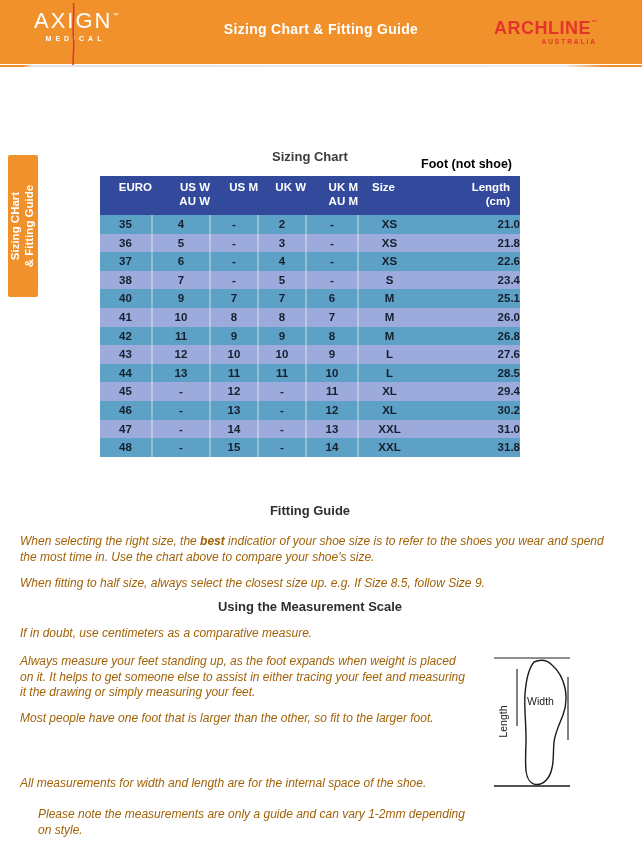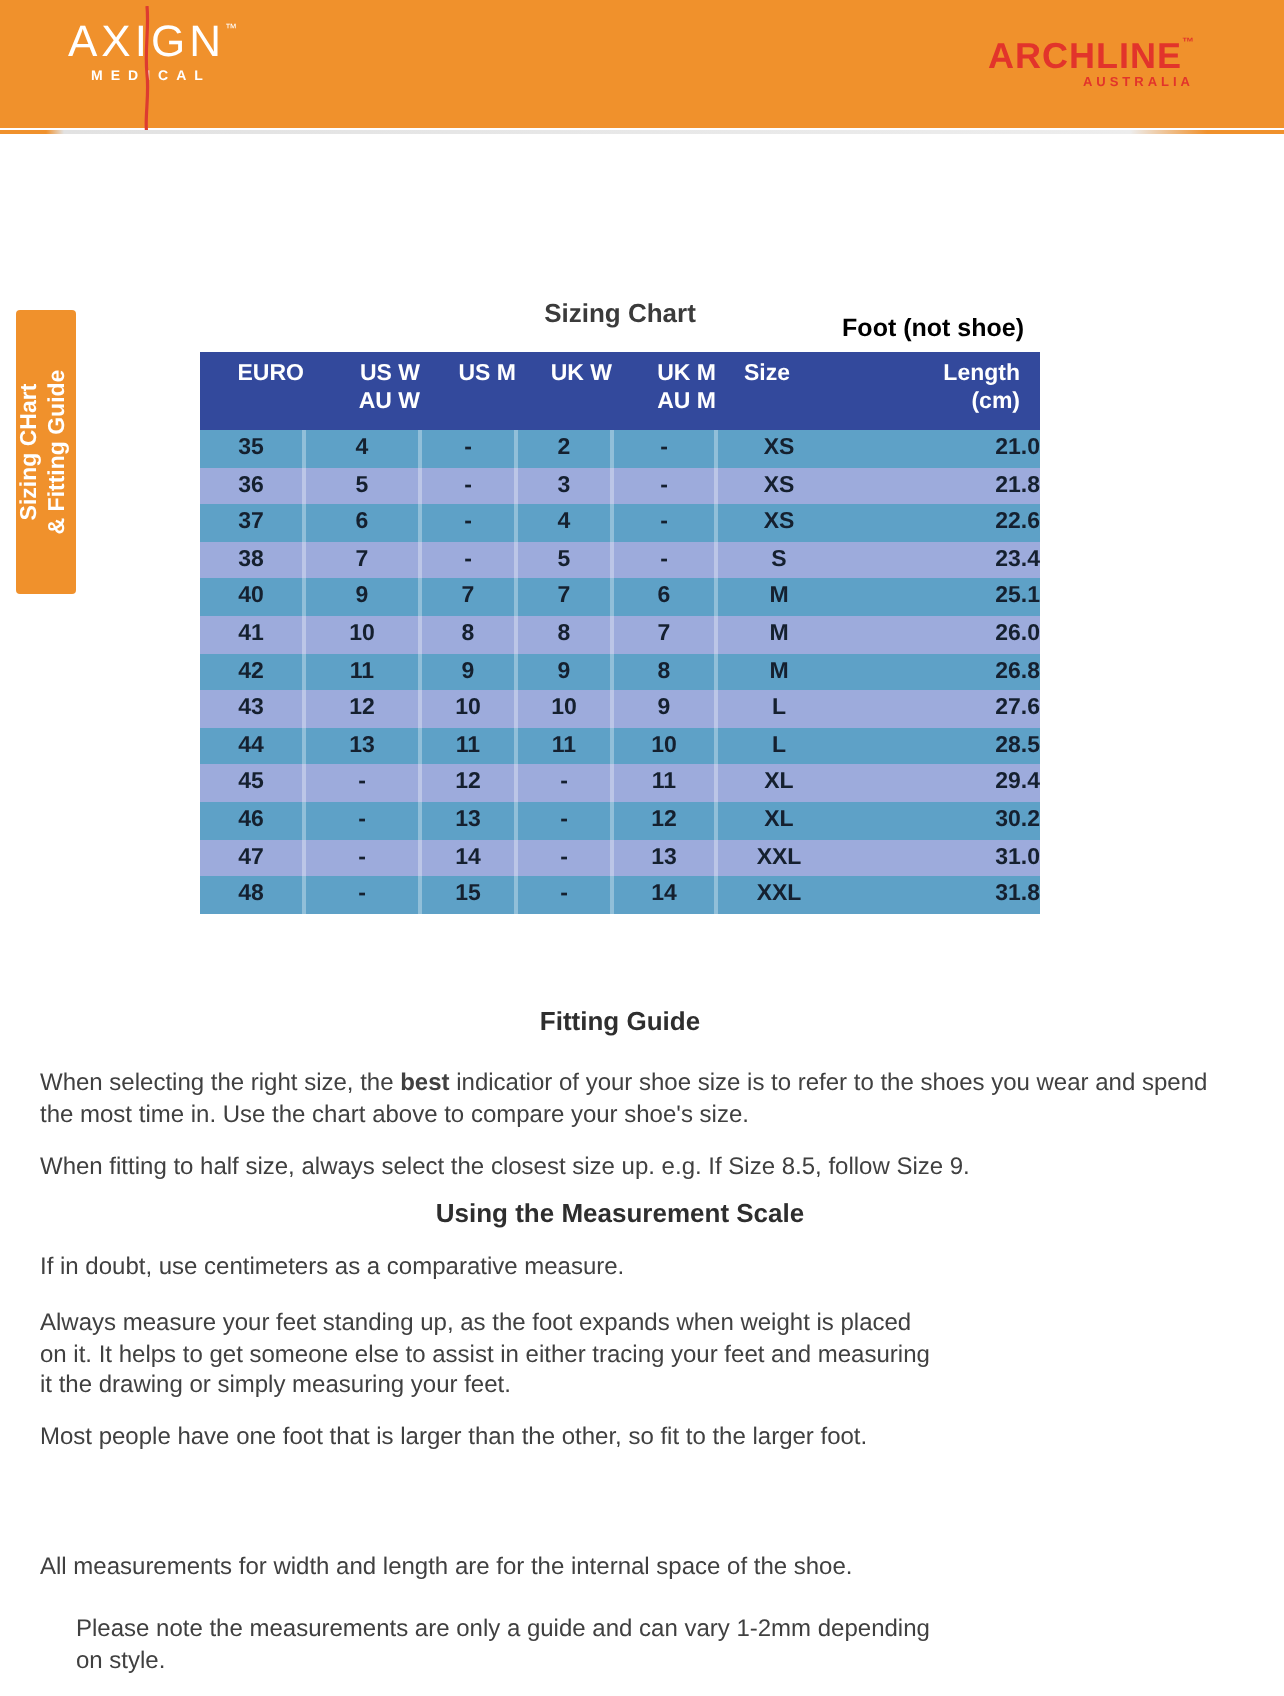--- a/index.html
+++ b/index.html
@@ -15,21 +15,21 @@
         font-family:"Liberation Sans",sans-serif;}
 
   
   .banner{position:absolute;left:0;top:0;width:642px;height:64px;background:var(--orange);}
   .axign{position:absolute;left:34px;top:9px;width:80px;text-align:center;color:#fff;}
   .axign-name{font-size:22px;letter-spacing:2px;font-weight:400;line-height:24px;position:relative;}
   .tm{font-size:6px;vertical-align:top;position:relative;top:-6px;letter-spacing:0;}
   .axign-sub{font-size:7px;font-weight:700;letter-spacing:4px;margin-top:2px;padding-left:3px;}
   .axign-line{position:absolute;left:37px;top:-6px;pointer-events:none;}
   .banner-title{position:absolute;left:0;right:0;top:21px;text-align:center;color:#fff;
-                font-size:24px;font-weight:700;letter-spacing:.3px;margin-top:40px;}
+                font-size:14px;font-weight:700;letter-spacing:.3px;}
   .archline{position:absolute;right:45px;top:19px;text-align:right;color:var(--red);}
   .archline-name{font-size:18px;font-weight:700;letter-spacing:.5px;line-height:18px;}
   .archline-sub{font-size:6.5px;font-weight:700;letter-spacing:2px;margin-top:1px;}
   .banner-divider{position:absolute;left:0;top:65px;width:642px;height:2px;
     background:linear-gradient(90deg,var(--orange) 0 23px,#e2e2e2 32px,#ededed 88%,var(--orange) 94% 100%);}
 
   
   .side-tab{position:absolute;left:8px;top:155px;width:30px;height:142px;background:var(--orange);border-radius:2px;}
   .side-tab-text{position:absolute;width:142px;height:30px;left:-56px;top:56px;transform:rotate(-90deg);
                  text-align:center;color:#fff;font-weight:700;font-size:11.5px;line-height:14px;}
@@ -48,21 +48,21 @@
                   padding:0;height:18.6px;line-height:18.6px;}
   table.sizing td:nth-child(-n+5){border-right:2px solid rgba(255,255,255,.32);}
   table.sizing td.size-col{text-align:center;padding-left:0;}
   table.sizing td.len-col{text-align:right;}
   table.sizing tbody tr:nth-child(odd){background:var(--teal);}
   table.sizing tbody tr:nth-child(even){background:var(--peri);}
 
   
   .h-center{position:absolute;left:10px;width:600px;text-align:center;font-weight:700;
             font-size:13px;color:#2e2e2e;}
-  .para{position:absolute;left:20px;font-size:12px;line-height:15.5px;color:#404040;white-space:pre-line;}
+  .para{position:absolute;left:20px;font-size:12px;line-height:15.5px;color:#a16207;white-space:pre-line;font-style:italic;}
   #p-fit1{top:522px;width:606px;}
   #p-fit2{top:564px;width:606px;}
   #p-m1{top:614px;width:606px;}
   #p-m2{top:642px;width:480px;}
   #p-m3{top:699px;width:490px;}
   #p-m4{top:764px;width:520px;}
   #p-m5{top:795px;width:480px;margin-left:18px;}
 
   
   .foot-diagram{position:absolute;left:488px;top:650px;width:100px;height:142px;}
@@ -277,14 +277,28 @@
   <h2 class="h-center" style="top:588px">Using the Measurement Scale</h2>
   <p class="para" id="p-m1">If in doubt, use centimeters as a comparative measure.</p>
   <p class="para" id="p-m2">Always measure your feet standing up, as the foot expands when weight is placed
 on it. It helps to get someone else to assist in either tracing your feet and measuring
 it the drawing or simply measuring your feet.</p>
   <p class="para" id="p-m3">Most people have one foot that is larger than the other, so fit to the larger foot.</p>
   <p class="para" id="p-m4">All measurements for width and length are for the internal space of the shoe.</p>
   <p class="para" id="p-m5">Please note the measurements are only a guide and can vary 1-2mm depending
 on style.</p>
 
+  <div class="foot-diagram">
+    <svg width="100" height="142" viewBox="0 0 100 142">
+      <line x1="6" y1="8" x2="82" y2="8" stroke="#8f8f8f" stroke-width="2.2"></line>
+      <line x1="6" y1="136" x2="82" y2="136" stroke="#1a1a1a" stroke-width="1.4"></line>
+      <line x1="29" y1="19" x2="29" y2="76" stroke="#1a1a1a" stroke-width="1.1"></line>
+      <line x1="80" y1="27" x2="80" y2="90" stroke="#1a1a1a" stroke-width="1.1"></line>
+      <path d="M46,12 C53,9 59,10 64,15 C71,21 75,29 77,38 C79,48 78,57 75,65
+               C71,75 67,83 66,92 C65,102 66,110 64,118 C62,128 56,134.5 49,134.5
+               C43,134.5 39,129 38,121 C37,111 38,100 38,88 C38,72 36,56 37,44
+               C38,31 41,18 46,12 Z" fill="none" stroke="#1a1a1a" stroke-width="1.4"></path>
+    </svg>
+    <div class="width-label">Width</div>
+    <div class="length-label">Length</div>
+  </div>
 
 </div>
 
 </body></html>

